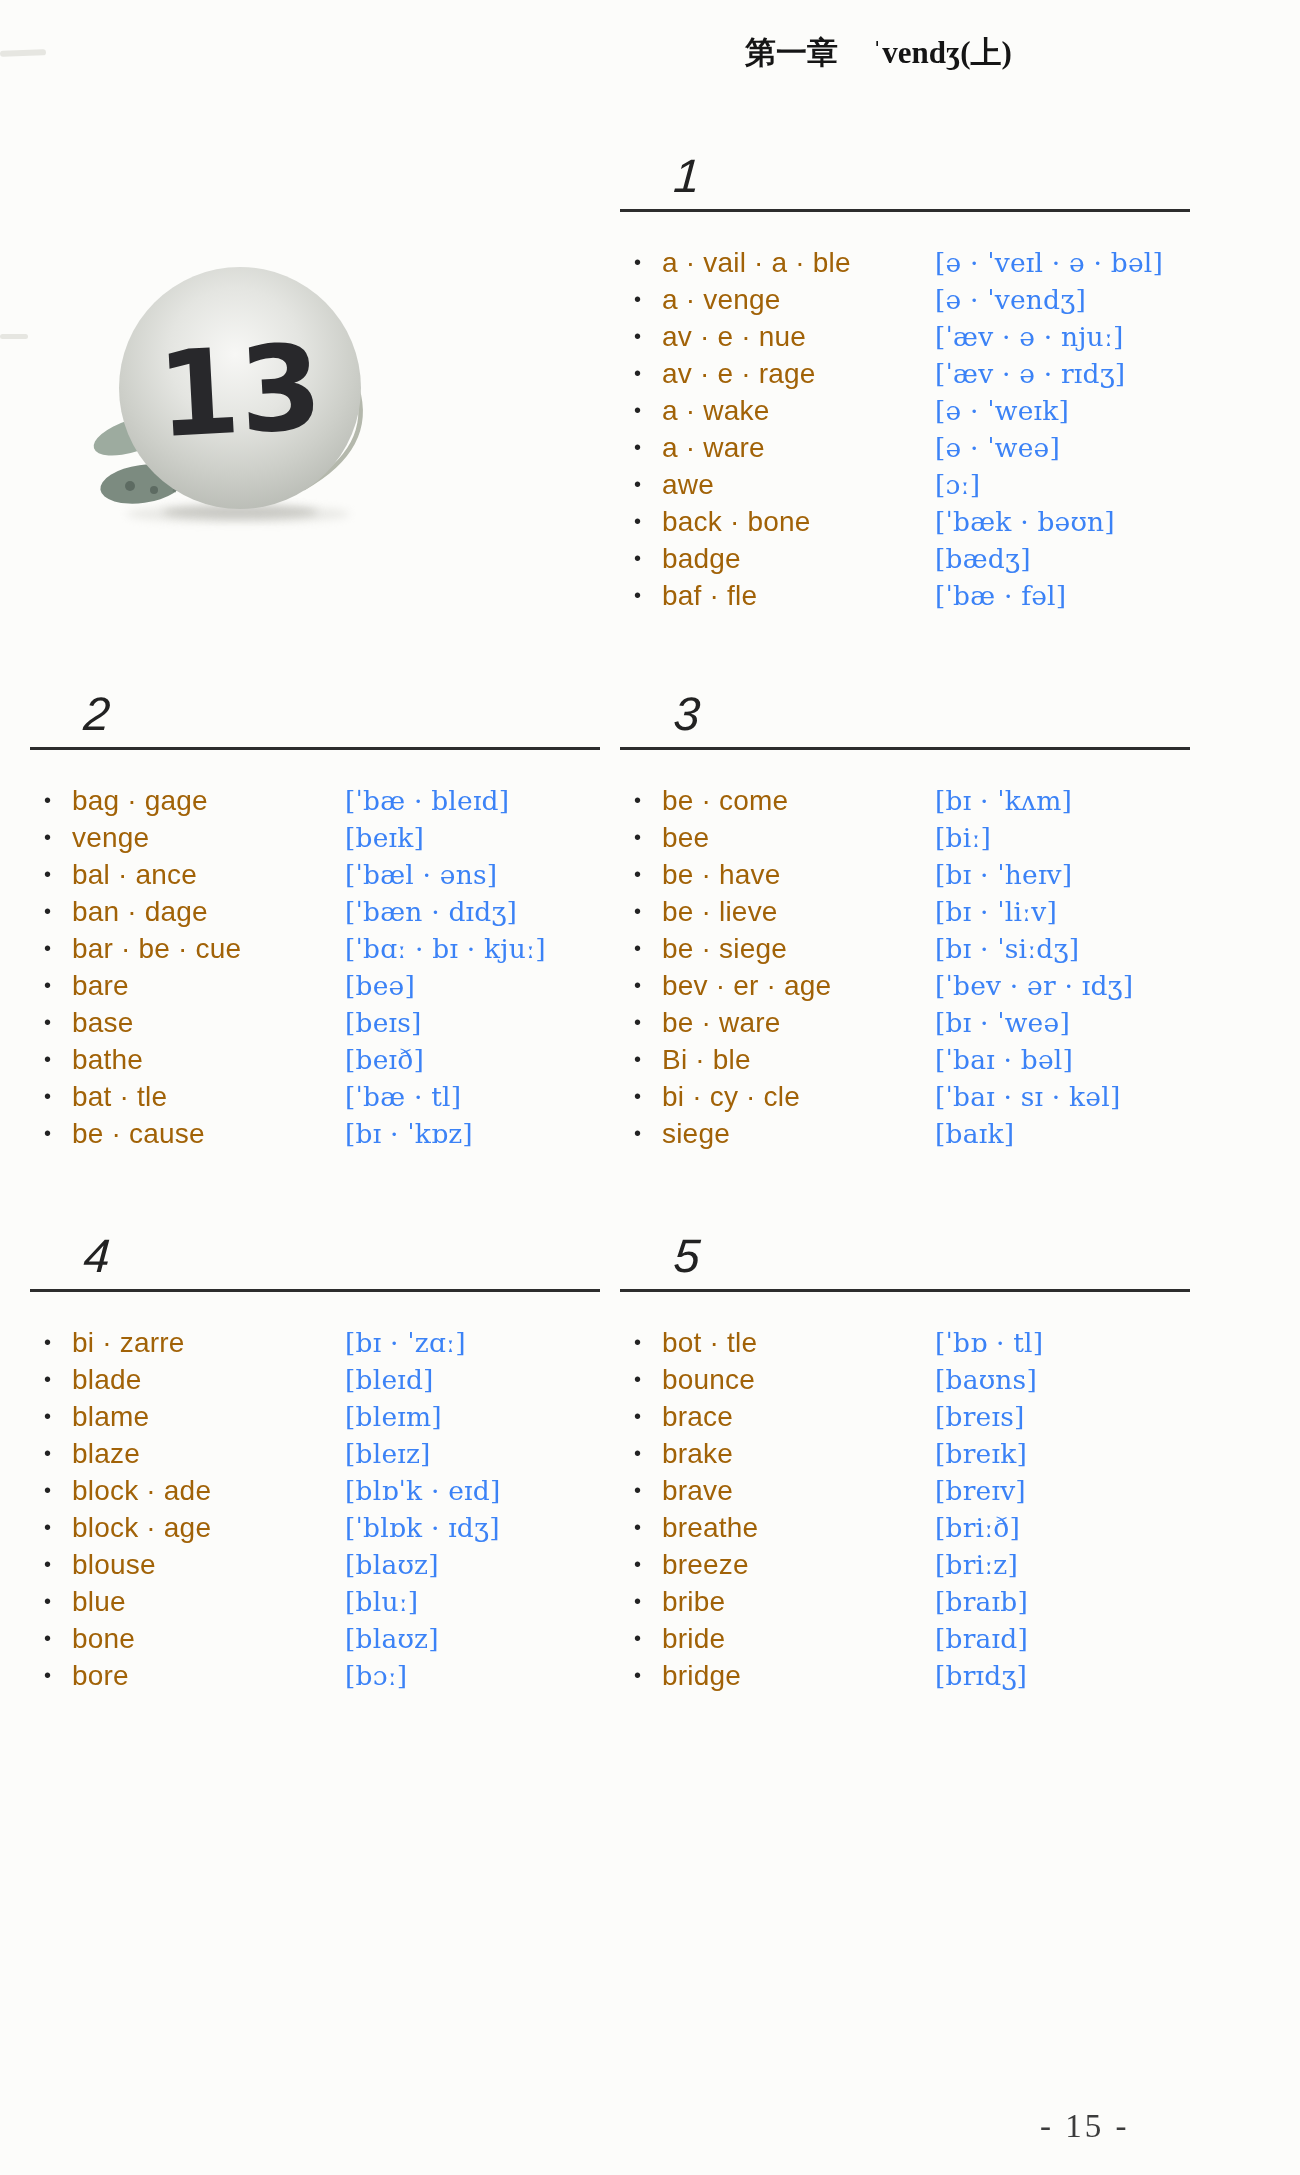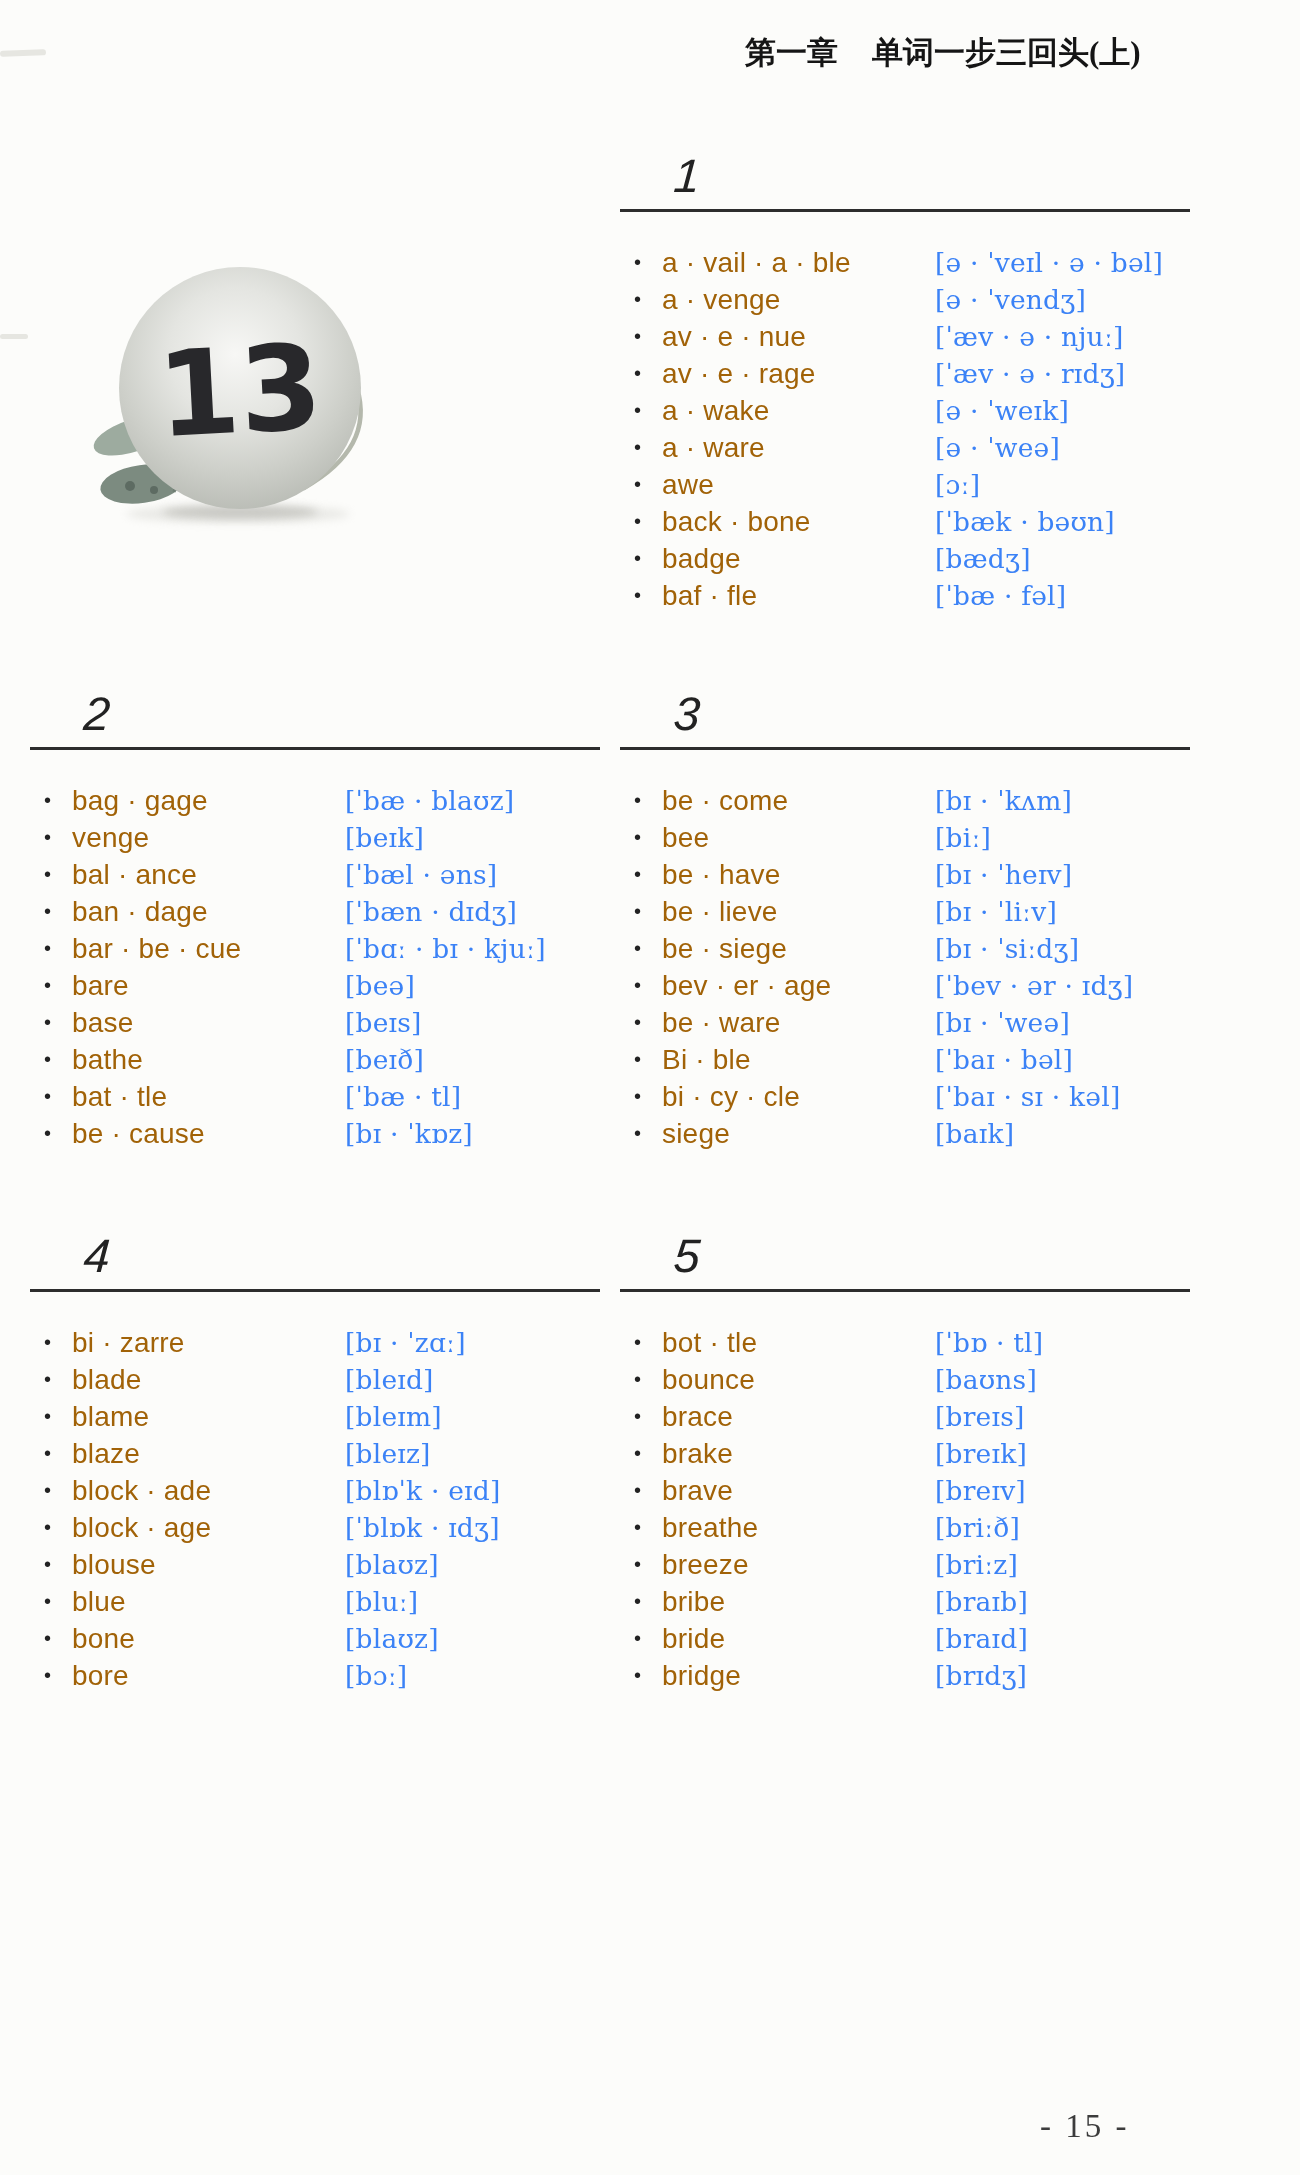--- a/index.html
+++ b/index.html
@@ -51,21 +51,21 @@
   }
 </style>
 </head>
 <body>
 
 <div class="artifact a1"></div>
 <div class="artifact a2"></div>
 
 <div class="header">
   <span>第一章</span>
-  <span>单词一步三回头(上)</span>
+  <span>ˈvendʒ(上)</span>
 </div>
 
 <svg class="badge" viewBox="0 0 340 310" xmlns="http://www.w3.org/2000/svg">
   <defs>
     <radialGradient id="ballg" cx="48%" cy="36%" r="72%">
       <stop offset="0%" stop-color="#f7f7f5"></stop>
       <stop offset="38%" stop-color="#e4e5e1"></stop>
       <stop offset="68%" stop-color="#cdcfc9"></stop>
       <stop offset="100%" stop-color="#b2b5ae"></stop>
     </radialGradient>
@@ -151,21 +151,21 @@
     </div>
 </div>
 
 <div class="section sec-2">
   <div class="sec-num">2</div>
   <hr class="sec-line">
   <div class="rows">
       <div class="row">
         <span class="bullet">•</span>
         <span class="word">bag · gage</span>
-        <span class="ipa">[ˈbæ · blaʊz]</span>
+        <span class="ipa">[ˈbæ · bleɪd]</span>
       </div>
       <div class="row">
         <span class="bullet">•</span>
         <span class="word">venge</span>
         <span class="ipa">[beɪk]</span>
       </div>
       <div class="row">
         <span class="bullet">•</span>
         <span class="word">bal · ance</span>
         <span class="ipa">[ˈbæl · əns]</span>

